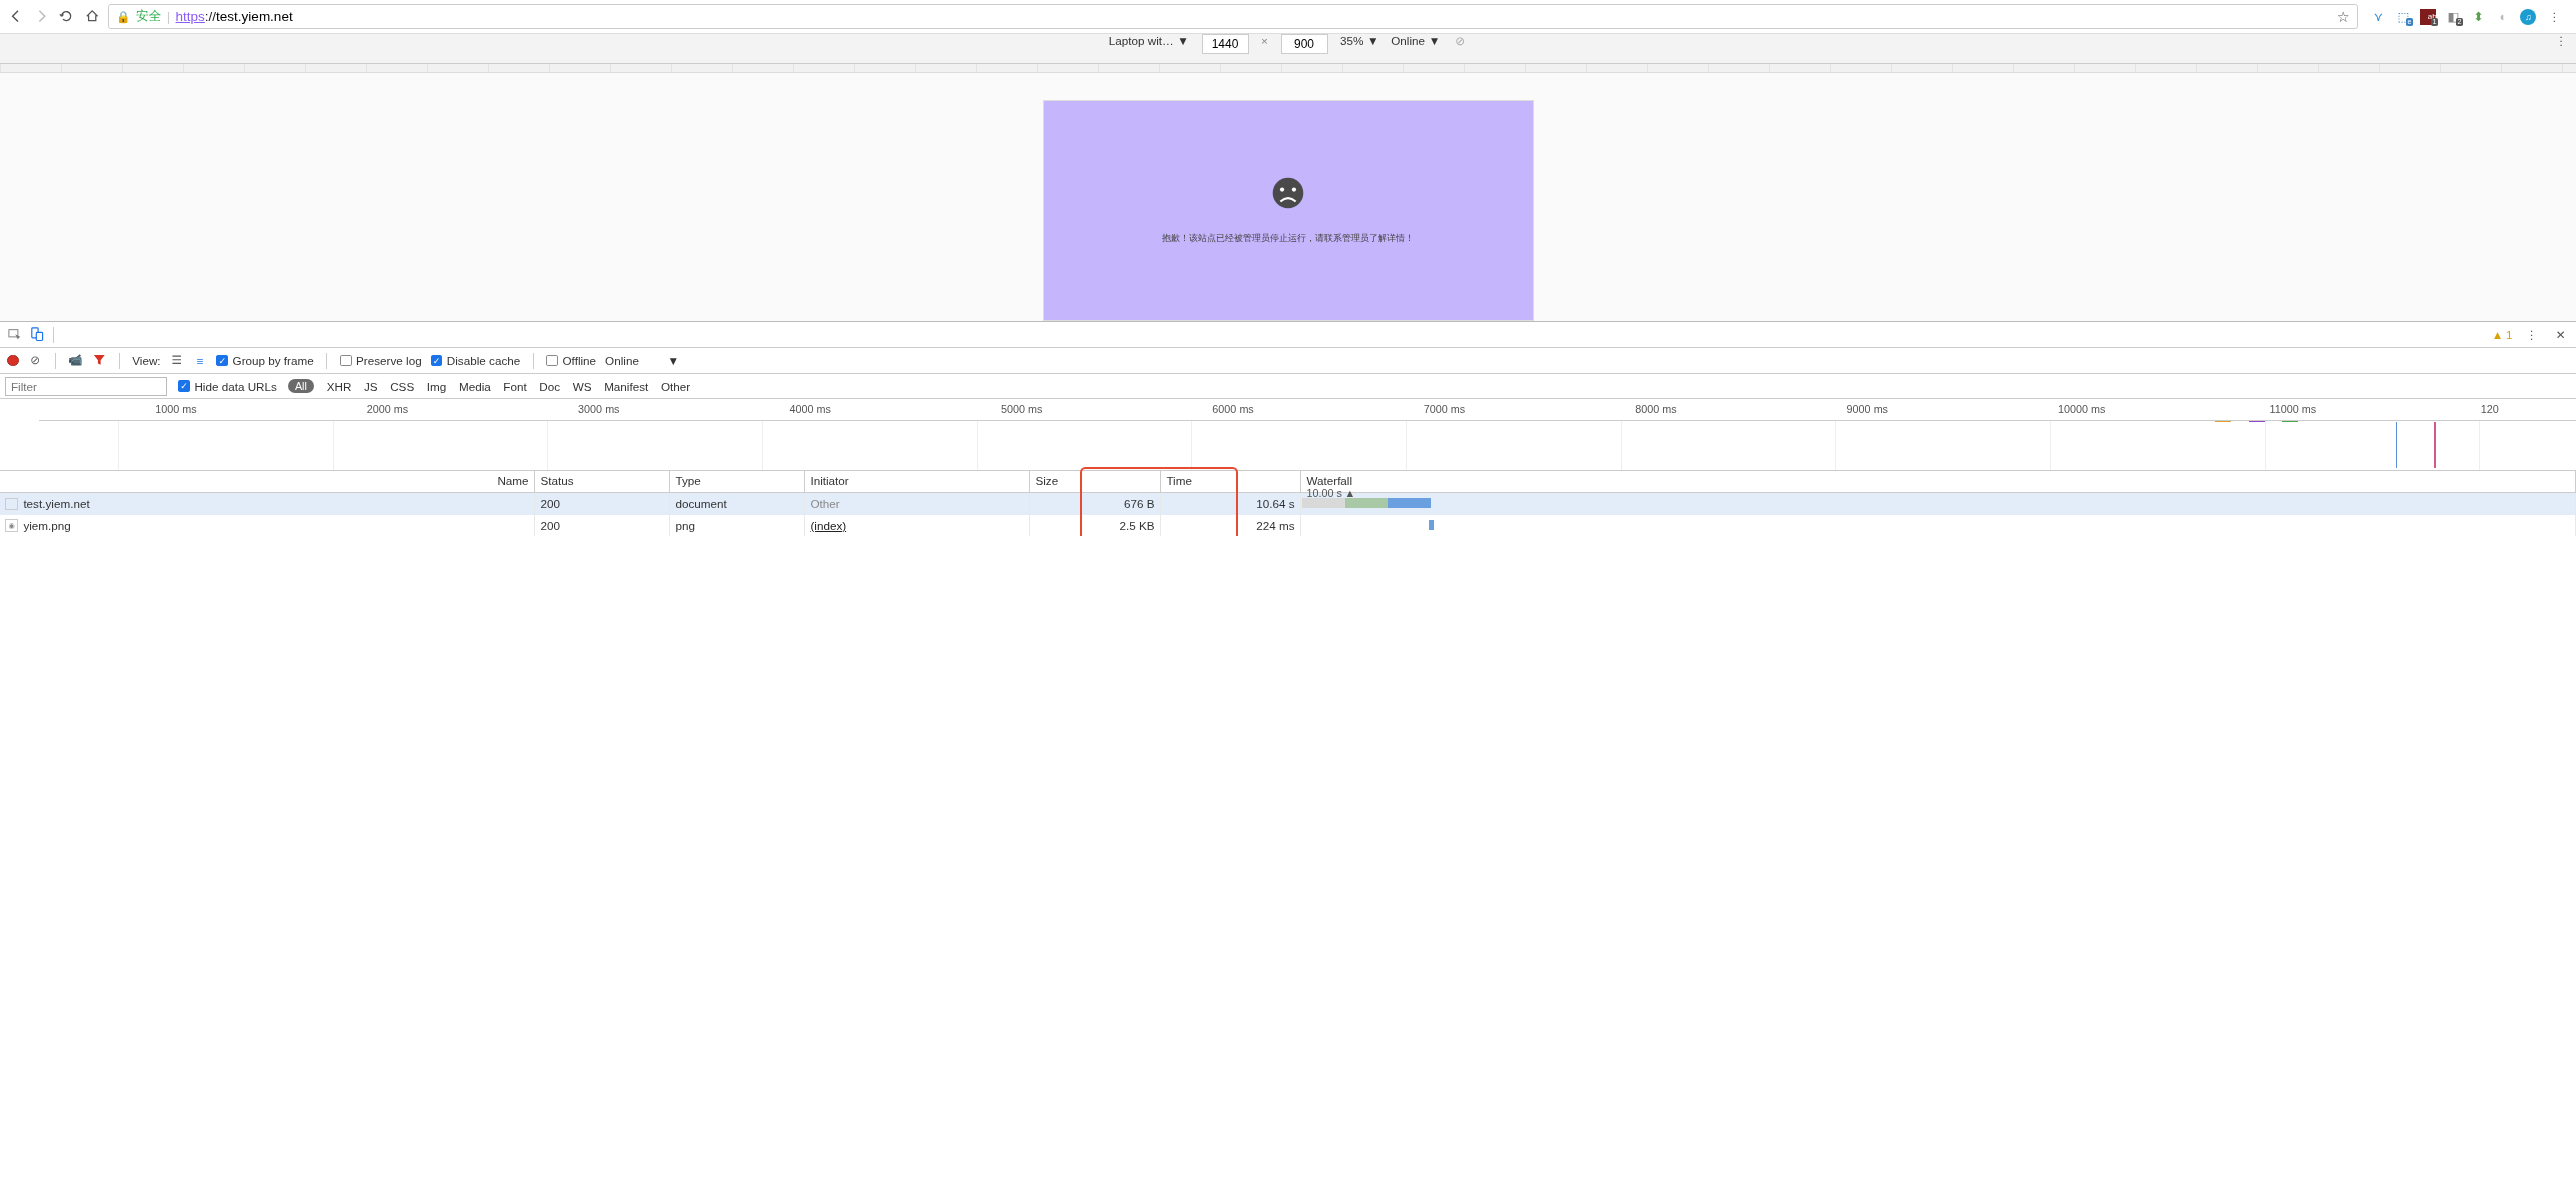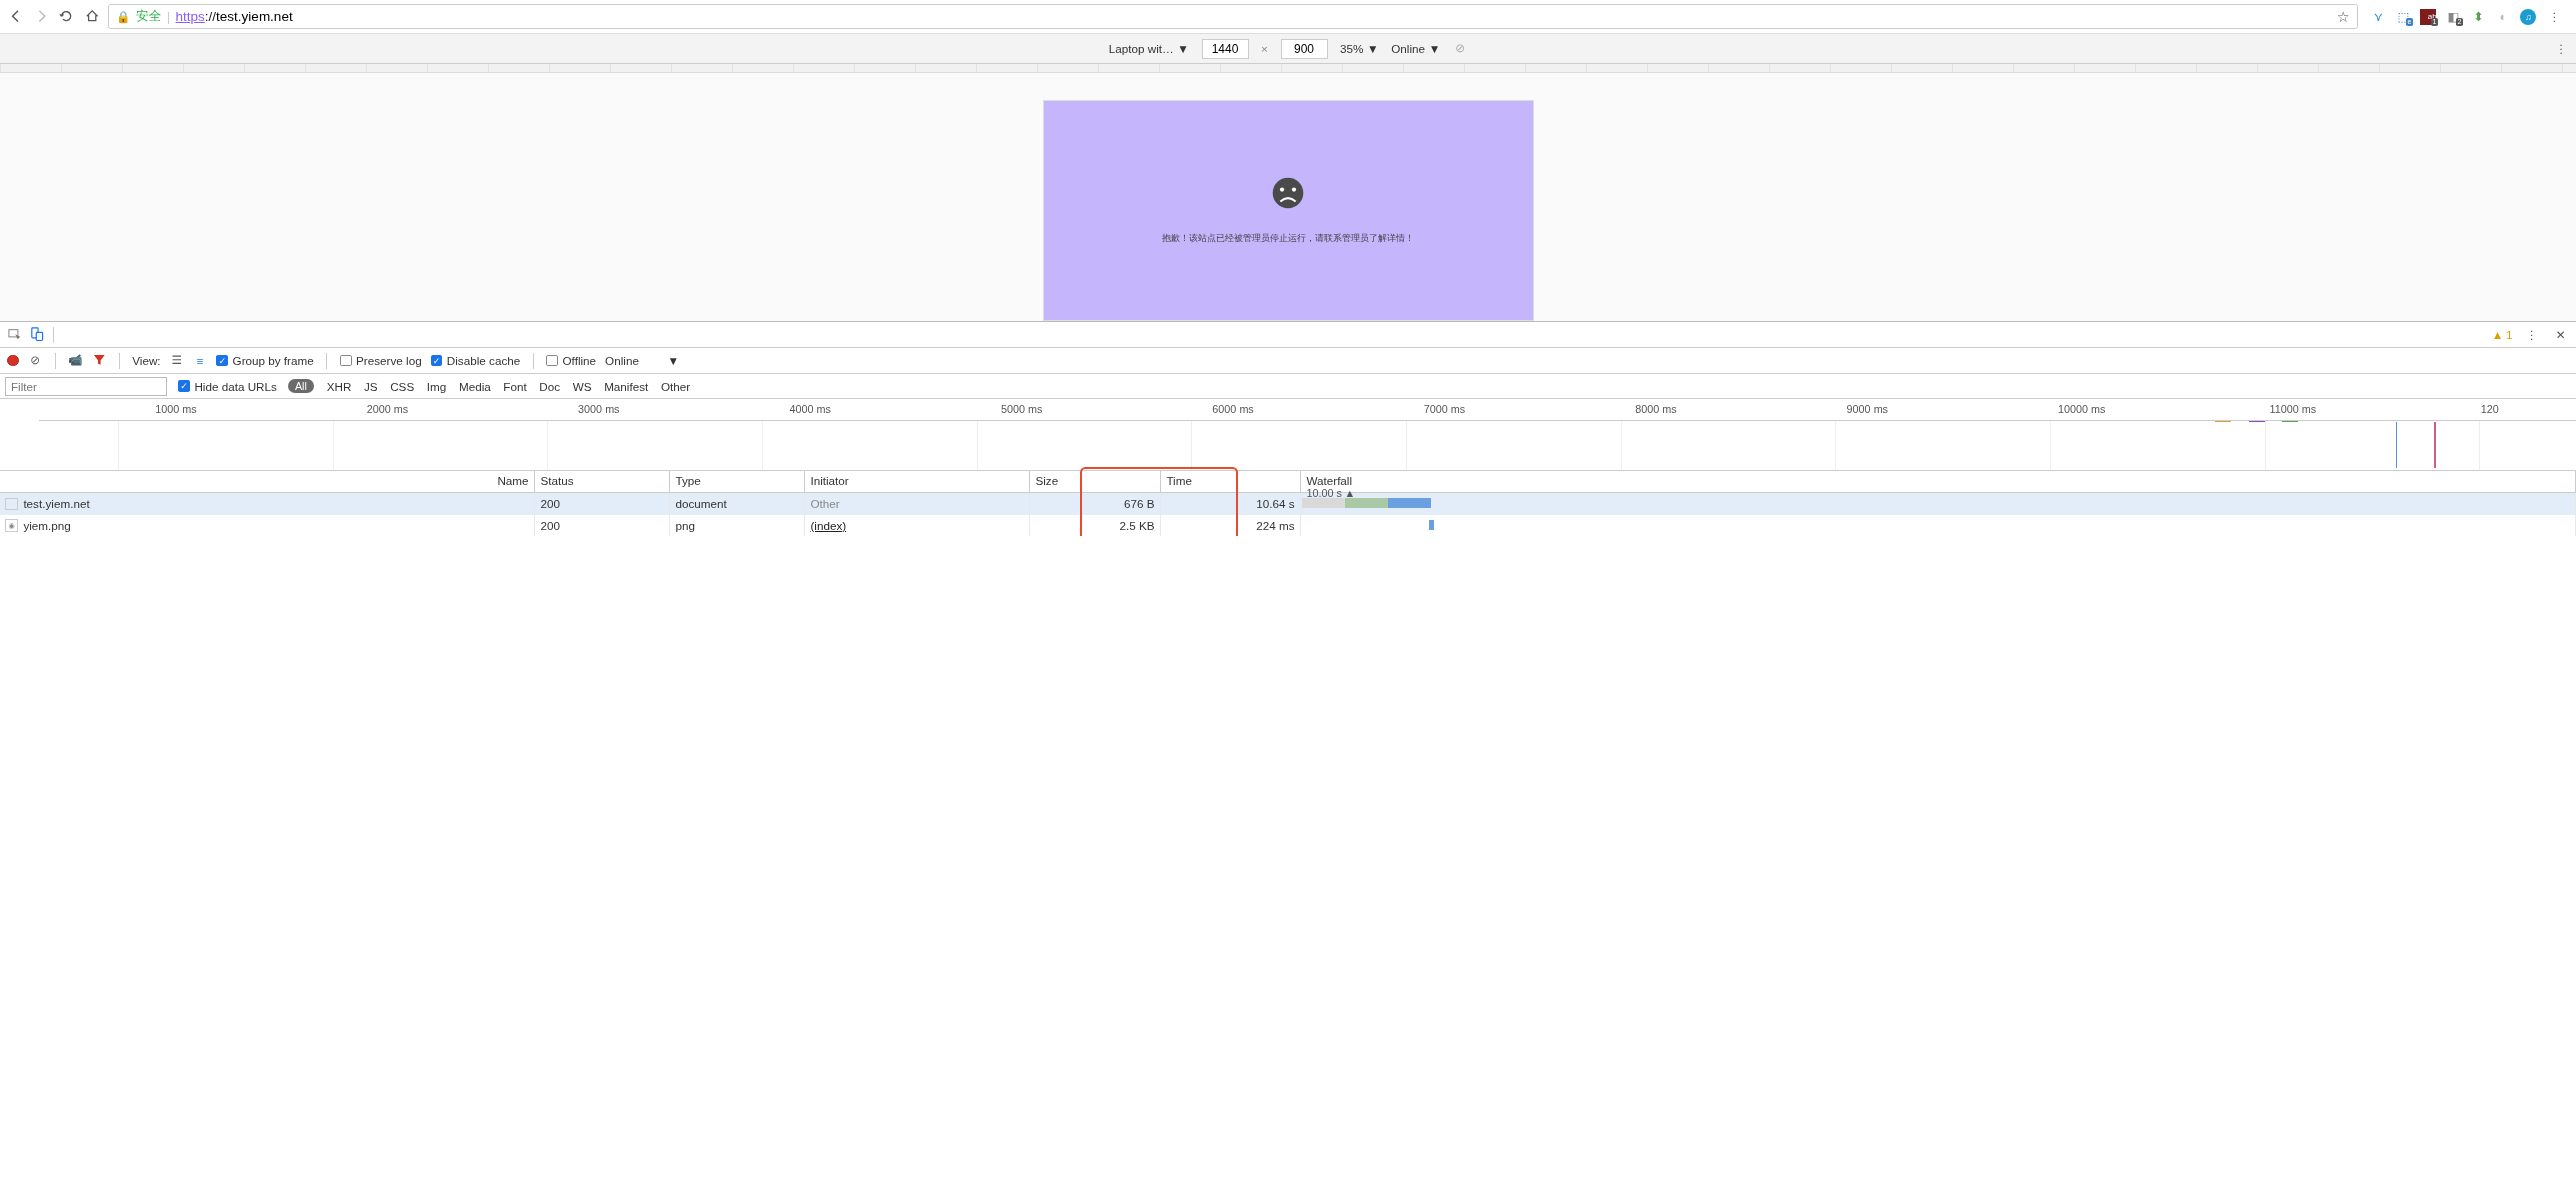--- a/index.html
+++ b/index.html
@@ -15,21 +15,21 @@
 .url-sep { color: #ccc; }
 .url-proto { color: #8b5cf6; text-decoration: underline; }
 .url-host { color: #222; }
 .url-rest { color: #777; }
 .star-icon { color: #555; font-size: 14.4px; }
 .ext-icons { display: flex; align-items: center; gap: 9px; padding: 0 5.4px; }
 .ext-ico { width: 16px; height: 16px; display: flex; align-items: center; justify-content: center; font-size: 12.6px; position: relative; }
 .ext-badge { position: absolute; bottom: -1.8px; right: -1.8px; font-size: 7.2px; background: #555; color: #fff; border-radius: 1.8px; padding: 0 1.8px; line-height: 8px; }
 
 
-.device-bar { height: 30px; background: #f3f3f3; border-bottom: 0.9px solid #ccc; display: flex; align-items: center; justify-content: center; gap: 12.6px; font-size: 11.7px; color: #333; position: relative; }
+.device-bar { height: 30px; background: #f3f3f3; border-bottom: 0.9px solid #ccc; display: flex; align-items: flex-start; justify-content: center; gap: 12.6px; font-size: 11.7px; color: #333; position: relative; }
 .device-drop { display: flex; align-items: center; gap: 3.6px; }
 .dim-input { width: 47px; height: 20px; text-align: center; border: 0.9px solid #ccc; background: #fff; font-size: 12px; }
 .dim-x { color: #888; }
 .device-more { position: absolute; right: 9px; color: #555; }
 
 
 .ruler { height: 9px; background: repeating-linear-gradient(to right, #e3e3e3 0, #e3e3e3 0.9px, #f1f1f1 0.9px, #f1f1f1 61px); border-bottom: 0.9px solid #ddd; }
 
 
 .page-area { height: 248px; background: #fafafa; display: flex; justify-content: center; padding-top: 27px; }

